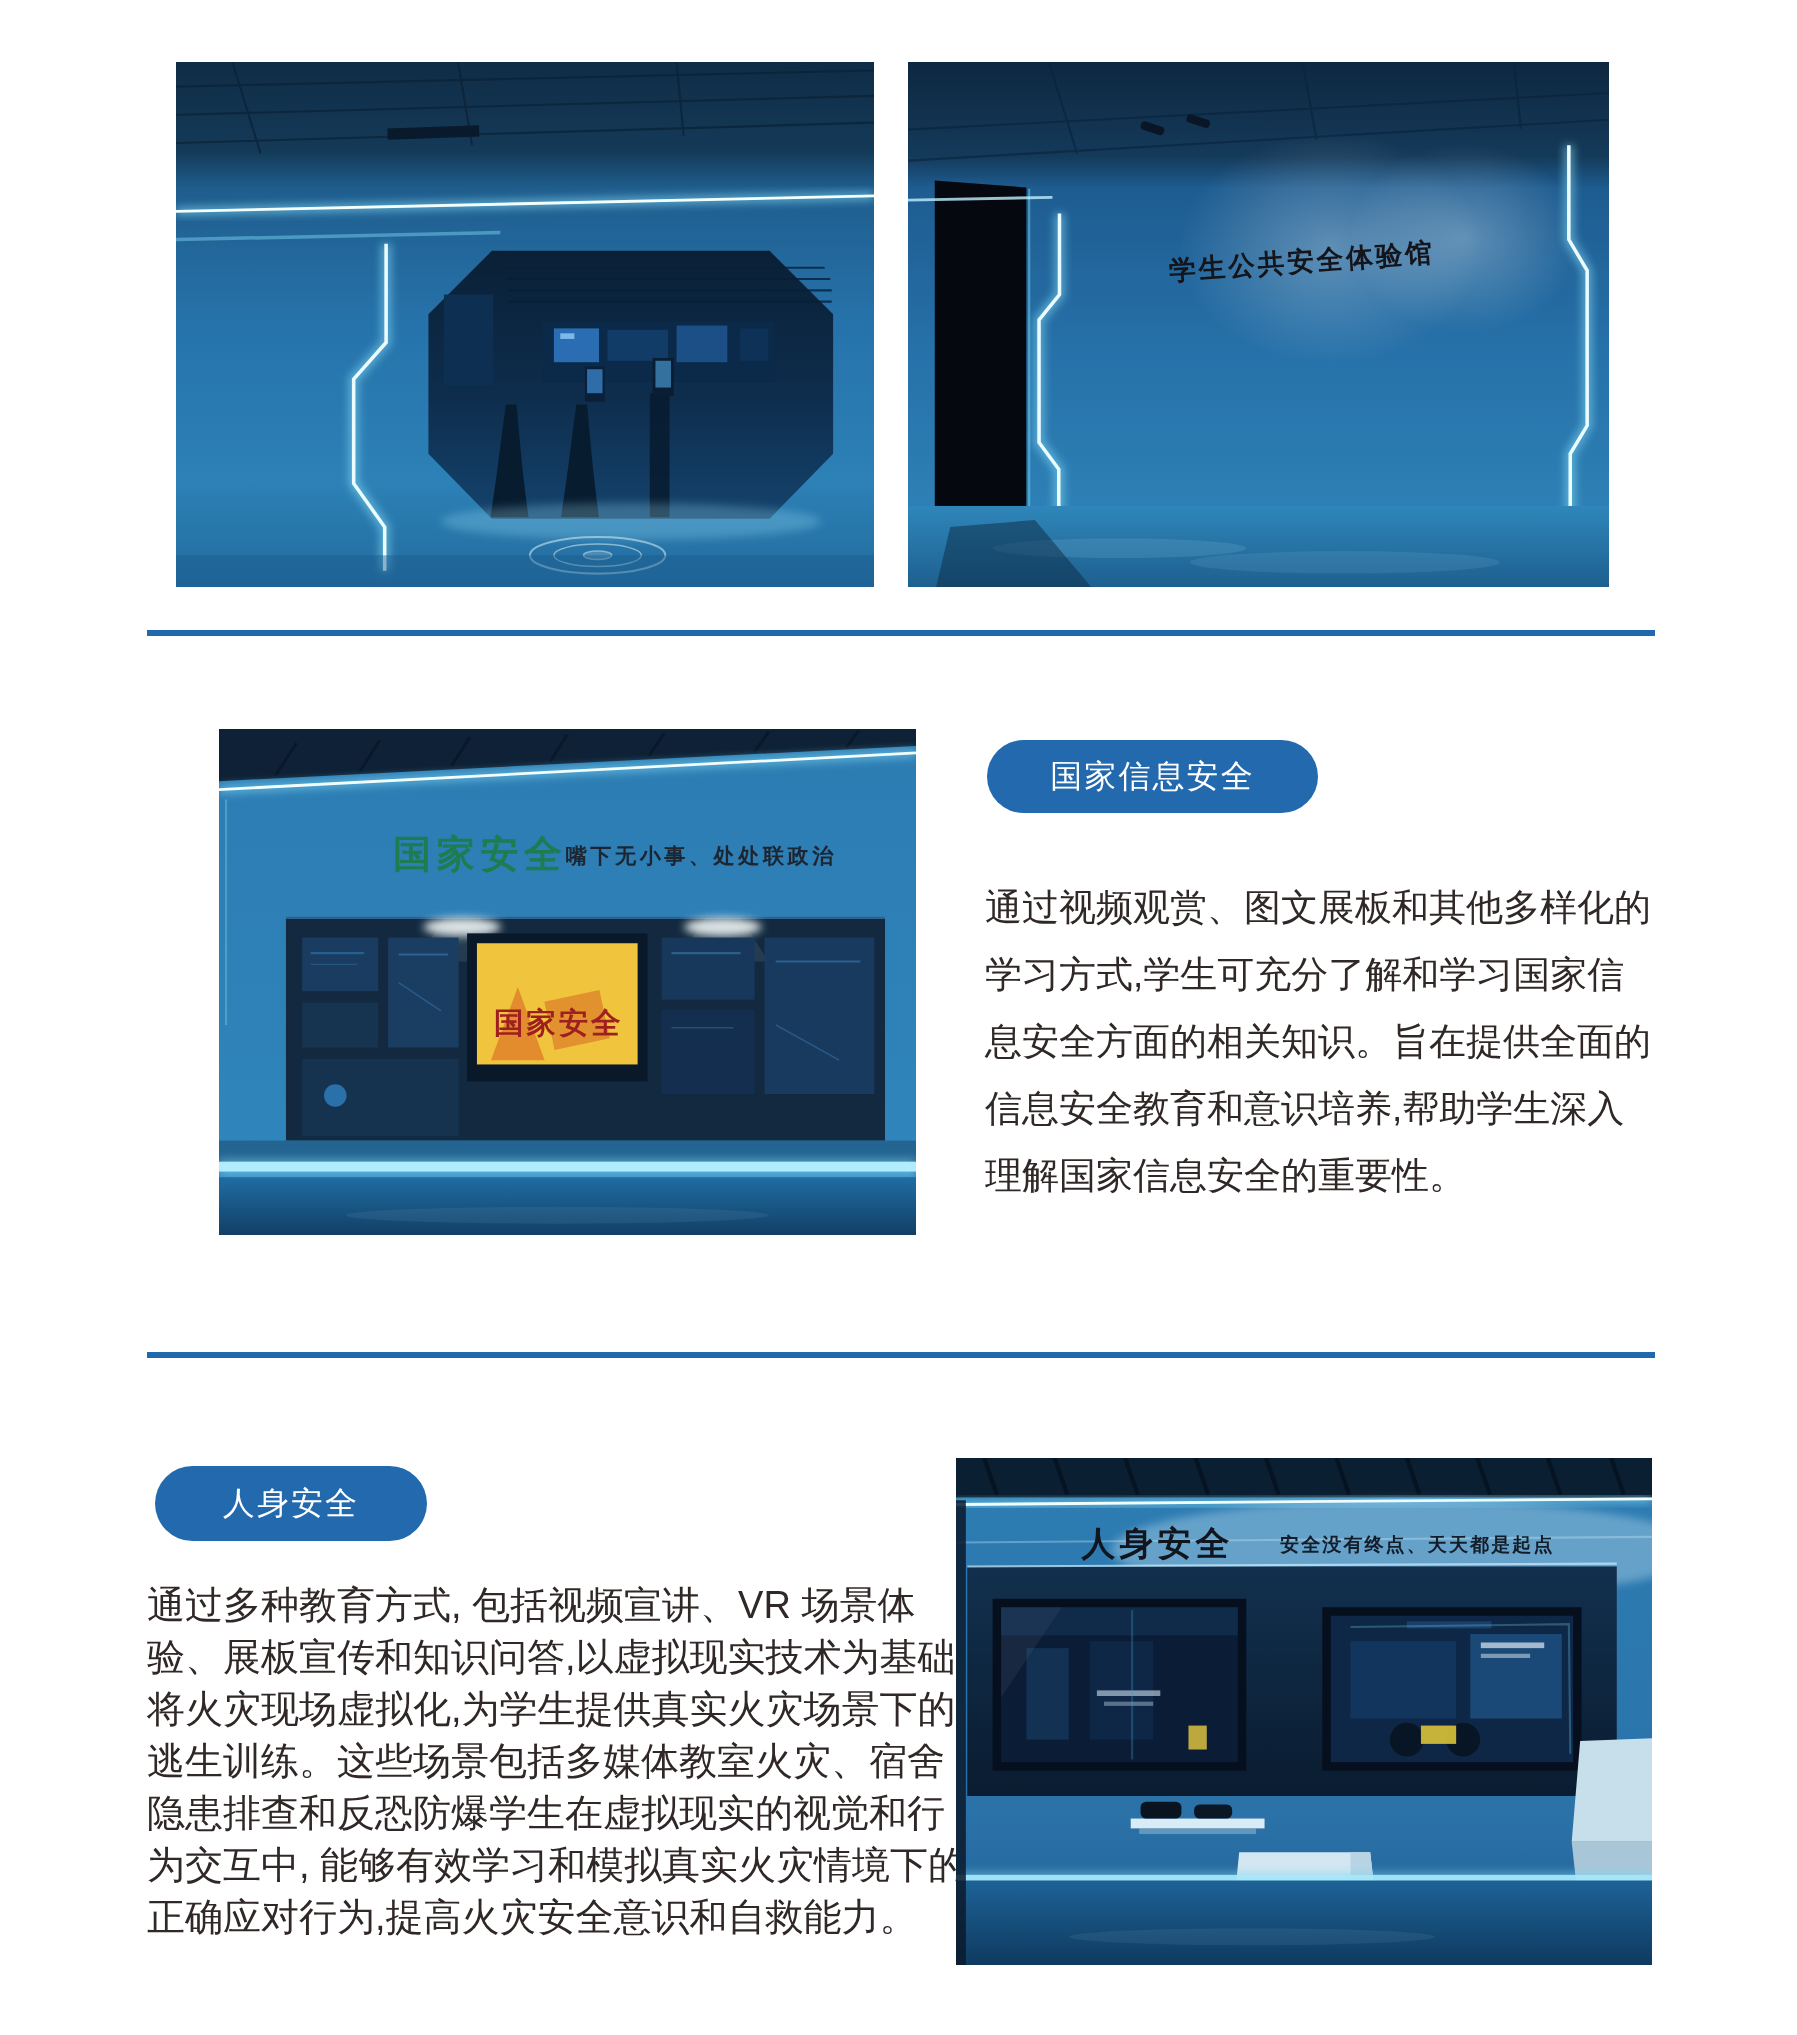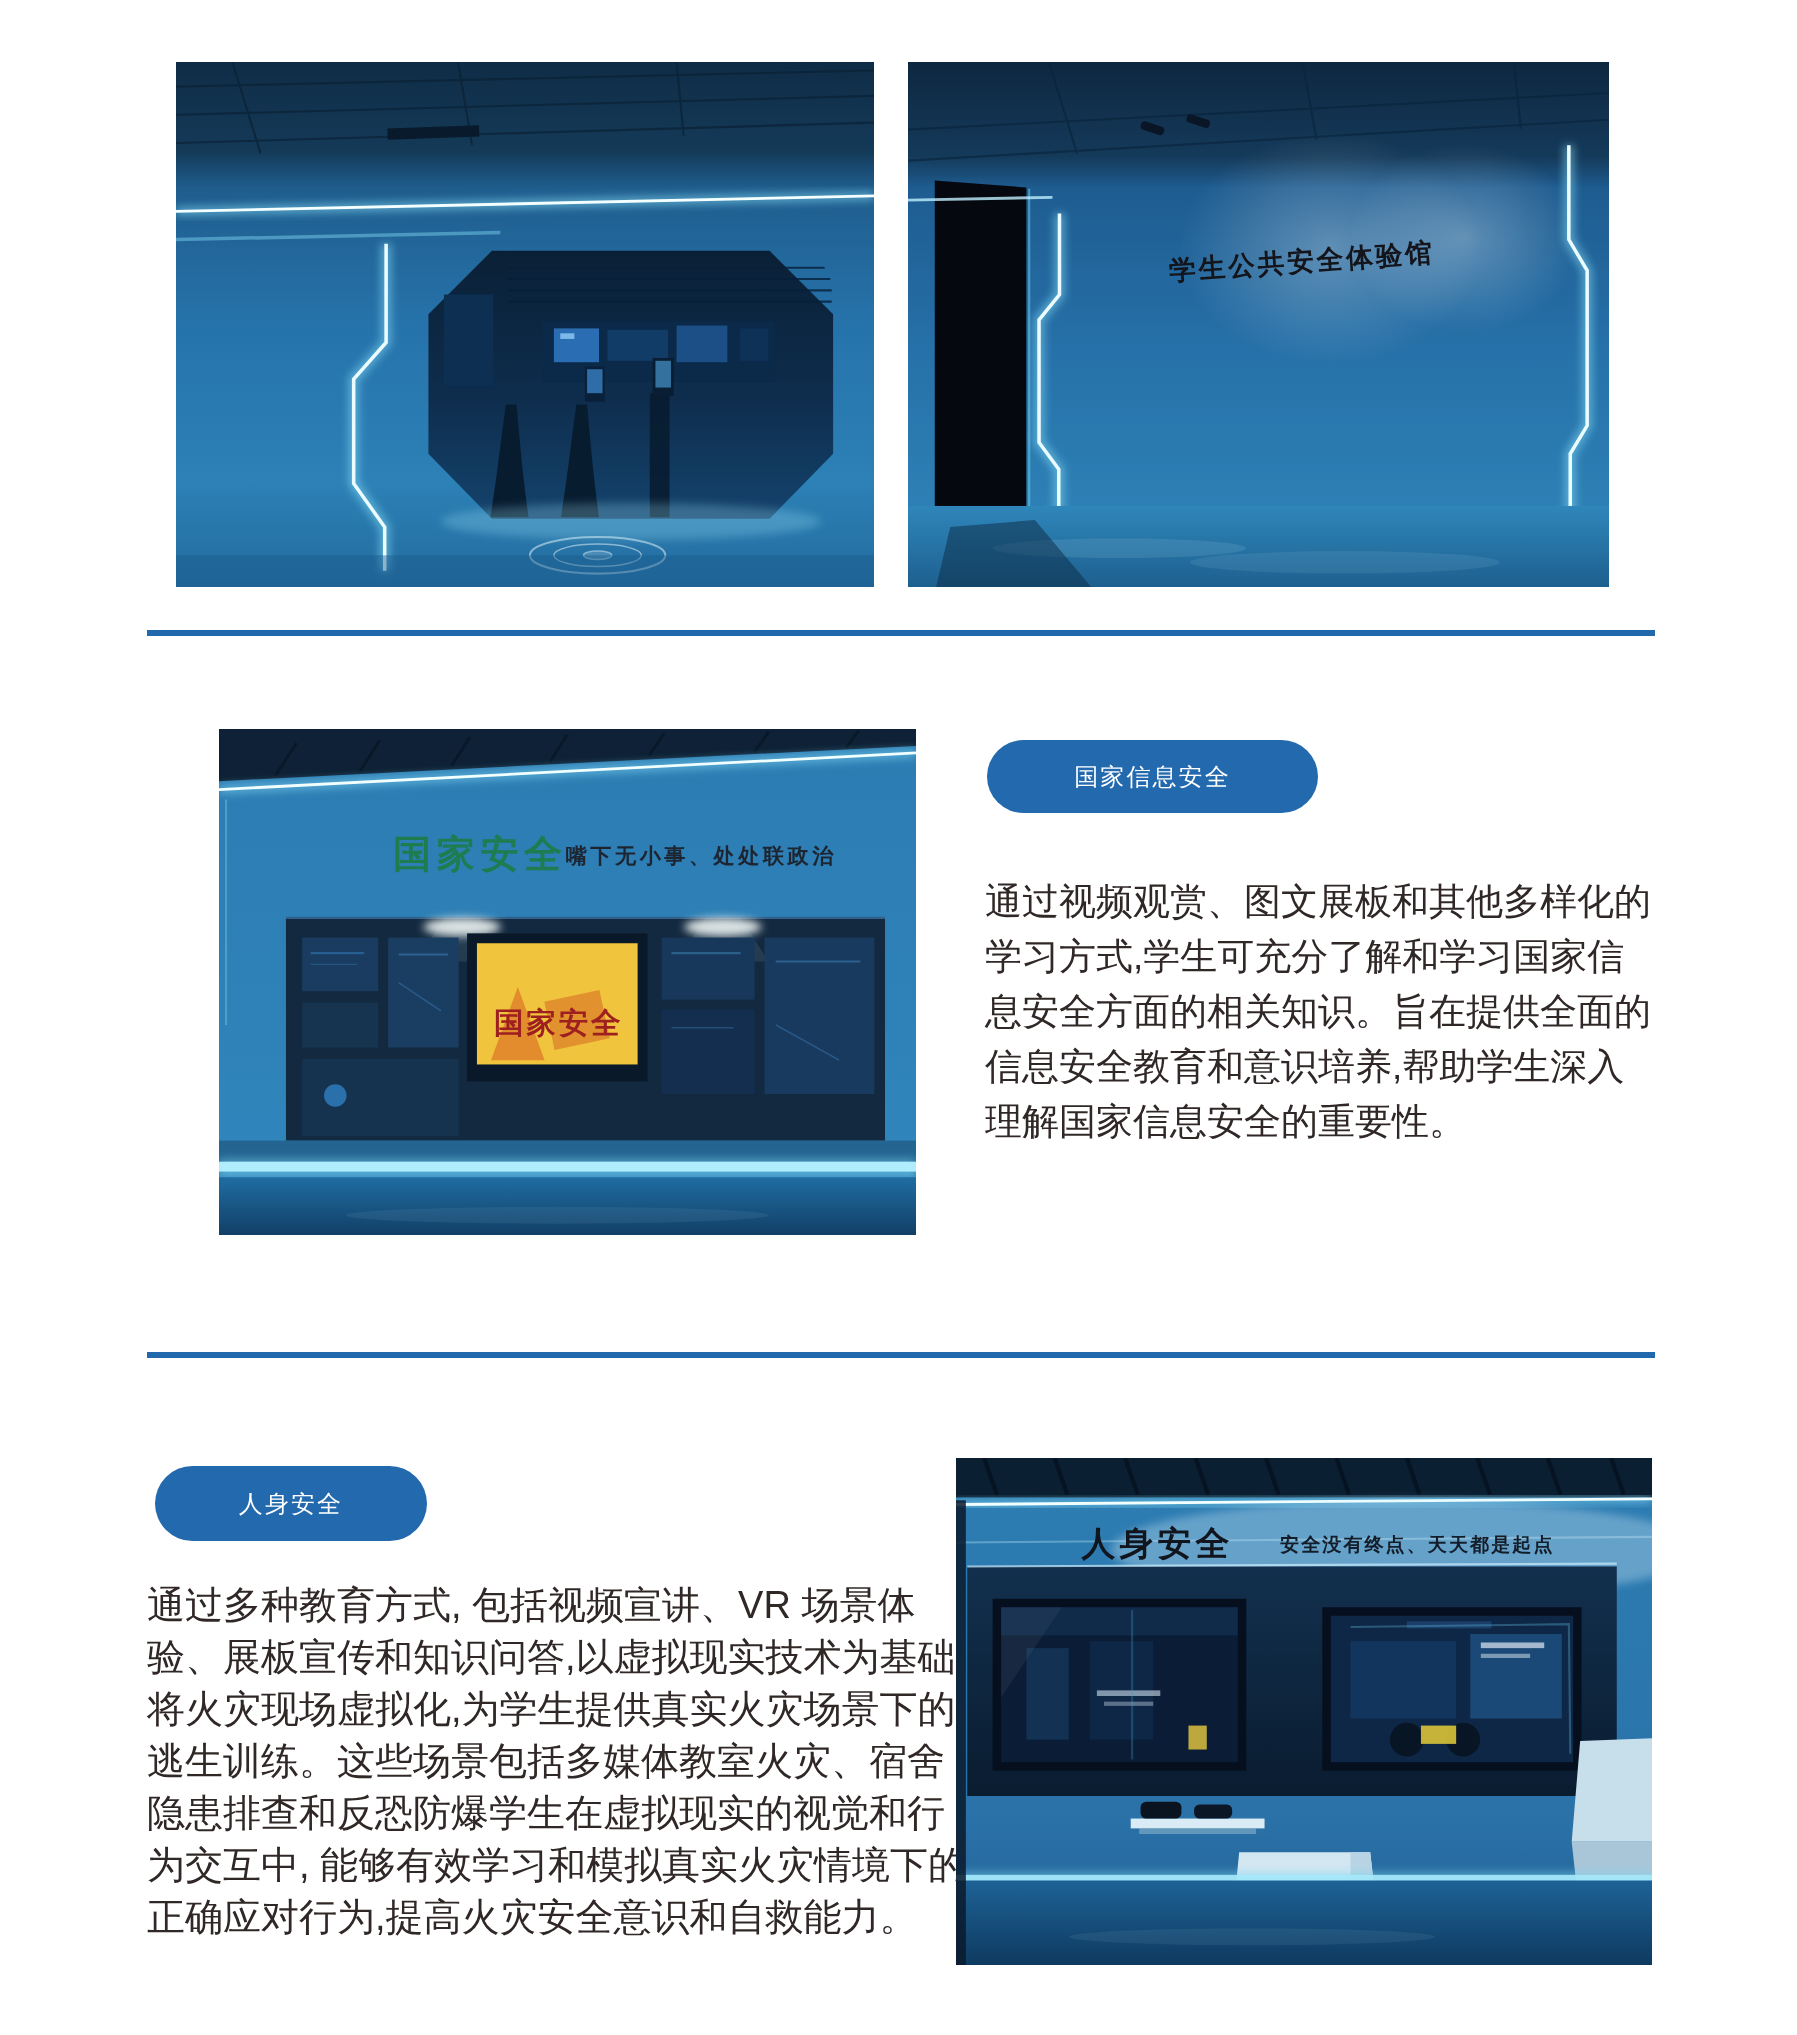--- a/index.html
+++ b/index.html
@@ -13,29 +13,29 @@
   #photo-entrance{left:176px;top:62px;width:698px;height:525px;}
   #photo-title-wall{left:908px;top:62px;width:701px;height:525px;}
   #photo-national{left:199px;top:729px;width:697px;height:506px;margin-left:20px;}
   #photo-personal{left:956px;top:1458px;width:696px;height:507px;}
   .divider{position:absolute;left:147px;width:1508px;height:6.3px;background:#2268ad;}
   #divider-1{top:630px;}
   #divider-2{top:1352px;}
   .badge{
     position:absolute;background:#2269ae;color:#ffffff;
     display:flex;align-items:center;justify-content:center;
-    border-radius:42px;font-size:24px;letter-spacing:2.1px;font-weight:normal;
+    border-radius:42px;font-size:32px;letter-spacing:2.1px;font-weight:normal;
   }
   #badge-info{left:987px;top:740px;width:331px;height:73px;}
   #badge-personal{left:155px;top:1466px;width:272px;height:75px;}
   .para{
     position:absolute;color:#302826;text-align:left;
     word-break:break-all;
   }
-  #para-info{left:985px;top:874px;width:670px;font-size:37px;line-height:55px;}
+  #para-info{left:985px;top:874px;width:670px;font-size:37px;line-height:67px;}
   #para-personal{left:147px;top:1579px;width:825px;font-size:38px;line-height:52px;}
 </style>
 </head>
 <body>
 
 <div class="photo" id="photo-entrance">
   <svg viewBox="0 0 990 745" preserveAspectRatio="none">
     <defs>
       <linearGradient id="p1bg" x1="0" y1="0" x2="0" y2="1">
         <stop offset="0" stop-color="#0f2c46"></stop>

